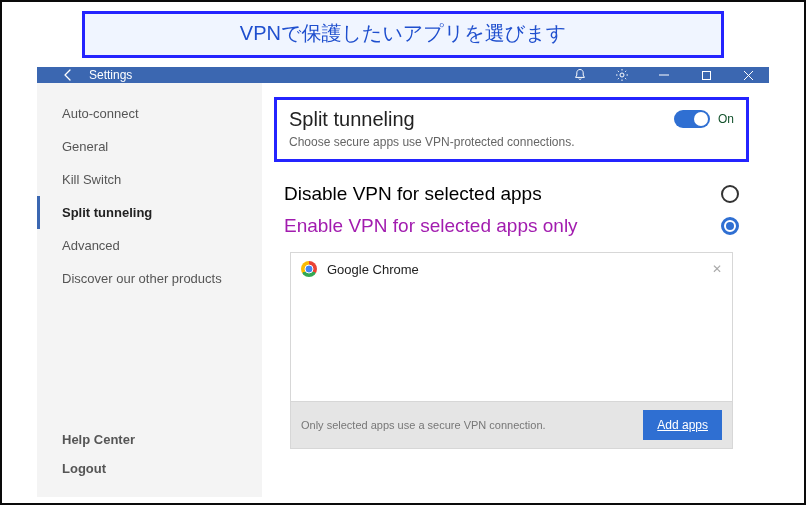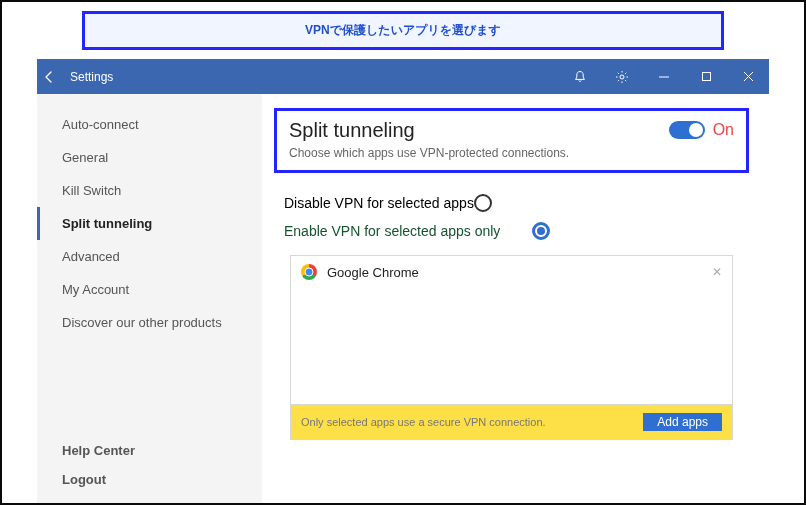--- a/index.html
+++ b/index.html
@@ -17,34 +17,34 @@
     
     .callout {
       margin: 9px 80px 9px 80px;
       border: 3px solid #2424ff;
       background: #f0f5ff;
       text-align: center;
       padding: 6px 0 8px;
     }
     .callout-text {
       color: #1f4fce;
-      font-weight: 700;
-      font-size: 12px;
+      font-weight: 400;
+      font-size: 20px;
       text-align: right;
     }
 
     
     .titlebar {
-      height: 35px;
+      height: 16px;
       background: #3b67b1;
       display: flex;
       align-items: center;
       color: #fff;
       font-size: 12px;
-      padding-left: 5px;
+      padding-left: 24px;
       margin: 0 35px;
     }
     .titlebar .back {
       margin-right: 14px;
       display: flex;
       align-items: center;
     }
     .titlebar .title { flex: 1; }
     .titlebar .win-controls { display: flex; align-items: center; gap: 0; }
     .titlebar .win-btn {
@@ -99,28 +99,28 @@
     }
     .st-head-left .h1 { font-size: 20px; color: #222; }
     .st-head-left .sub { font-size: 12px; color: #666; margin-top: 4px; }
     .toggle-wrap { display: flex; align-items: center; gap: 8px; margin-top: 2px; }
     .toggle {
       width: 36px; height: 18px; border-radius: 10px; background: #2f6fd2; position: relative;
     }
     .toggle::after {
       content: ""; position: absolute; right: 2px; top: 2px; width: 14px; height: 14px; border-radius: 50%; background: #fff;
     }
-    .toggle-label { font-size: 16px; color: #ef4444; }
+    .toggle-label { font-size: 12px; color: #14532d; }
 
     .radio-group { margin: 16px 6px 10px; }
     .radio-row {
-      display: flex; justify-content: flex-start; align-items: center;
-      font-size: 14px; padding: 5px 4px;
-    }
-    .radio-row.sel { color: #14532d; gap: 32px; }
+      display: flex; justify-content: space-between; align-items: center;
+      font-size: 19px; padding: 5px 4px;
+    }
+    .radio-row.sel { color: #a21caf; gap: 32px; }
     .radio {
       width: 18px; height: 18px; border-radius: 50%; border: 2px solid #333;
       display: inline-block; position: relative;
     }
     .radio.sel { border-color: #2f6fd2; border-width: 3px; }
     .radio.sel::after {
       content: ""; position: absolute; left: 50%; top: 50%; width: 8px; height: 8px;
       background: #2f6fd2; border-radius: 50%; transform: translate(-50%, -50%);
     }
 
@@ -141,26 +141,27 @@
     }
     .chrome-icon::after {
       content: ""; position: absolute; left: 50%; top: 50%; width: 7px; height: 7px;
       background: #4285f4; border: 1.5px solid #fff; border-radius: 50%;
       transform: translate(-50%, -50%);
     }
     .app-close { color: #aaa; font-size: 12px; }
 
     .apps-footer {
       display: flex; align-items: center; justify-content: space-between;
-      border-top: 1px solid #d7d7d7; background: #fde047; padding: 8px 10px;
+      border-top: 1px solid #d7d7d7; background: #e5e5e5; padding: 8px 10px;
     }
     .apps-footer .note { font-size: 11px; color: #777; }
     .add-btn {
-      background: #2f6fd2; color: #fff; font-size: 12px; padding: 2px 14px; border: none;
+      background: #2f6fd2; color: #fff; font-size: 12px; padding: 8px 14px; border: none;
       cursor: pointer;
+      text-decoration: underline;
     }
   </style>
 </head>
 <body>
 
 <div class="frame">
 
   <div class="callout">
     <span class="callout-text">VPNで保護したいアプリを選びます</span>
   </div>
@@ -204,35 +205,34 @@
 
   <div class="body">
 
     <nav class="sidebar">
       <ul>
         <li><span>Auto-connect</span></li>
         <li><span>General</span></li>
         <li><span>Kill Switch</span></li>
         <li class="active"><span>Split tunneling</span></li>
         <li><span>Advanced</span></li>
-        <li><span>My Account</span></li>
         <li><span>Discover our other products</span></li>
       </ul>
       <ul class="bottom">
         <li><span>Help Center</span></li>
         <li><span>Logout</span></li>
       </ul>
     </nav>
 
     <main class="main">
 
       <div class="st-head">
         <div class="st-head-left">
           <div class="h1">Split tunneling</div>
-          <div class="sub">Choose which apps use VPN-protected connections.</div>
+          <div class="sub">Choose secure apps use VPN-protected connections.</div>
         </div>
         <div class="toggle-wrap">
           <span class="toggle"></span>
           <span class="toggle-label">On</span>
         </div>
       </div>
 
       <div class="radio-group">
         <div class="radio-row">
           <span>Disable VPN for selected apps</span>

